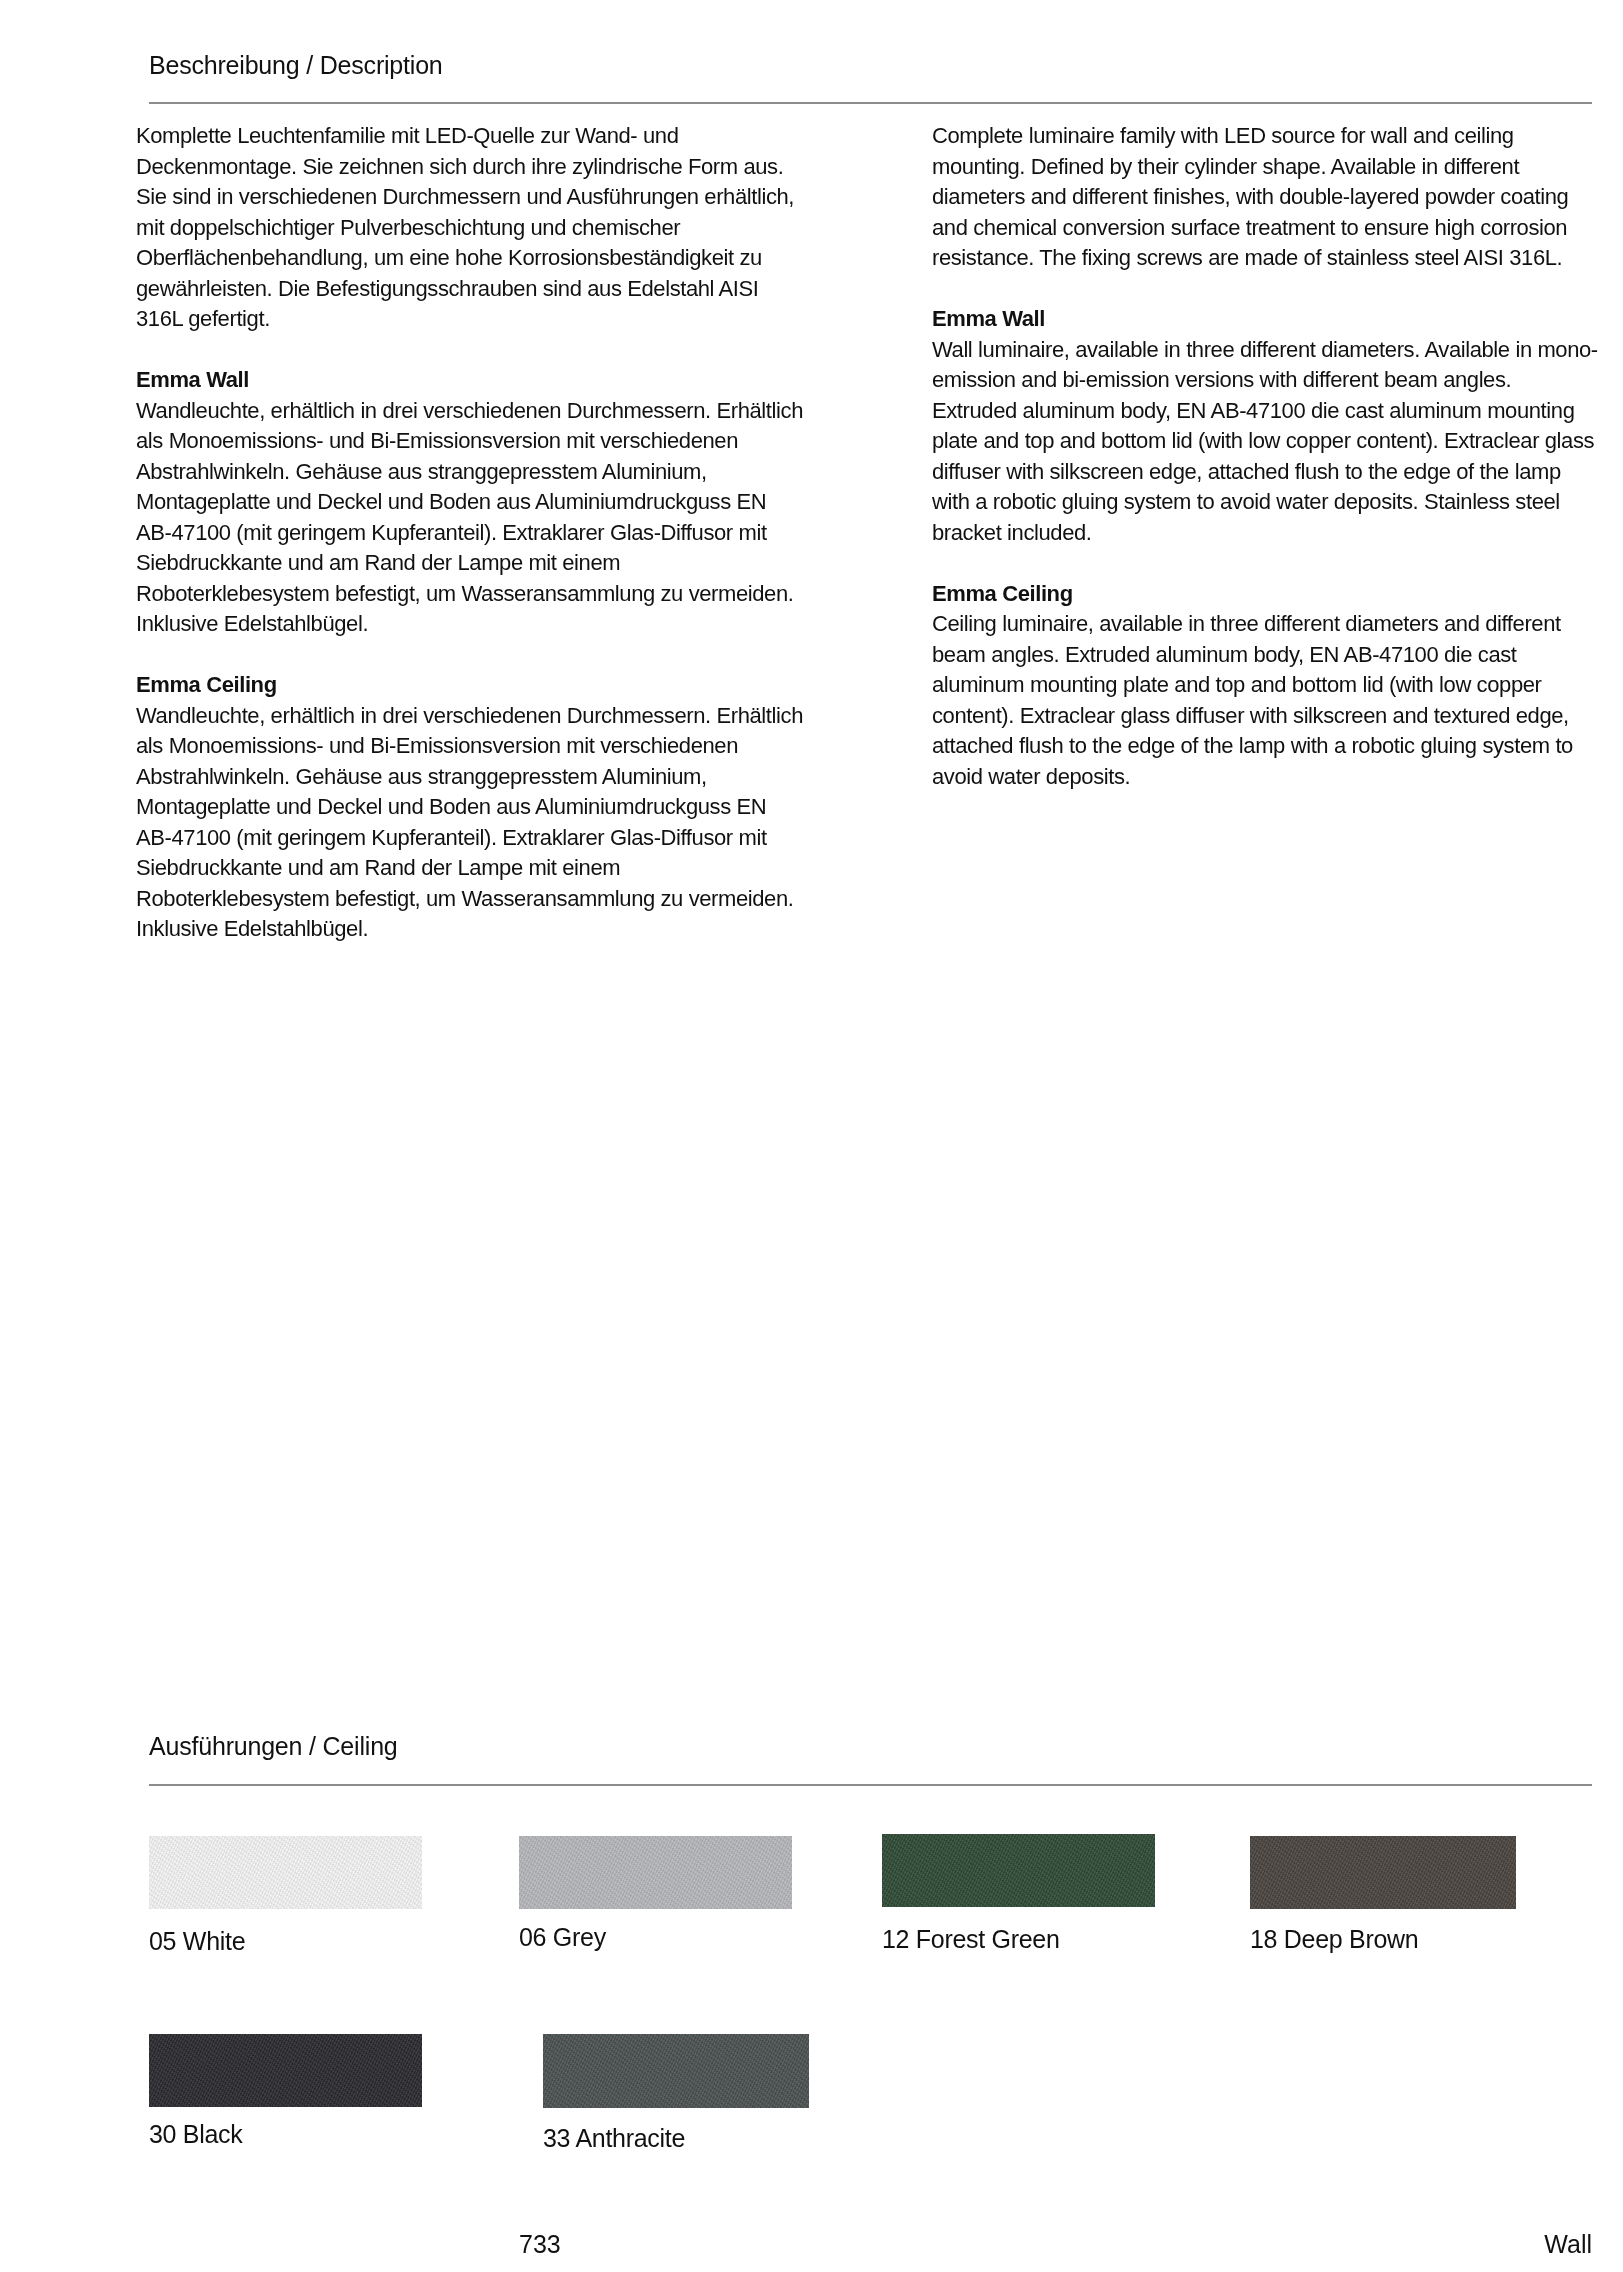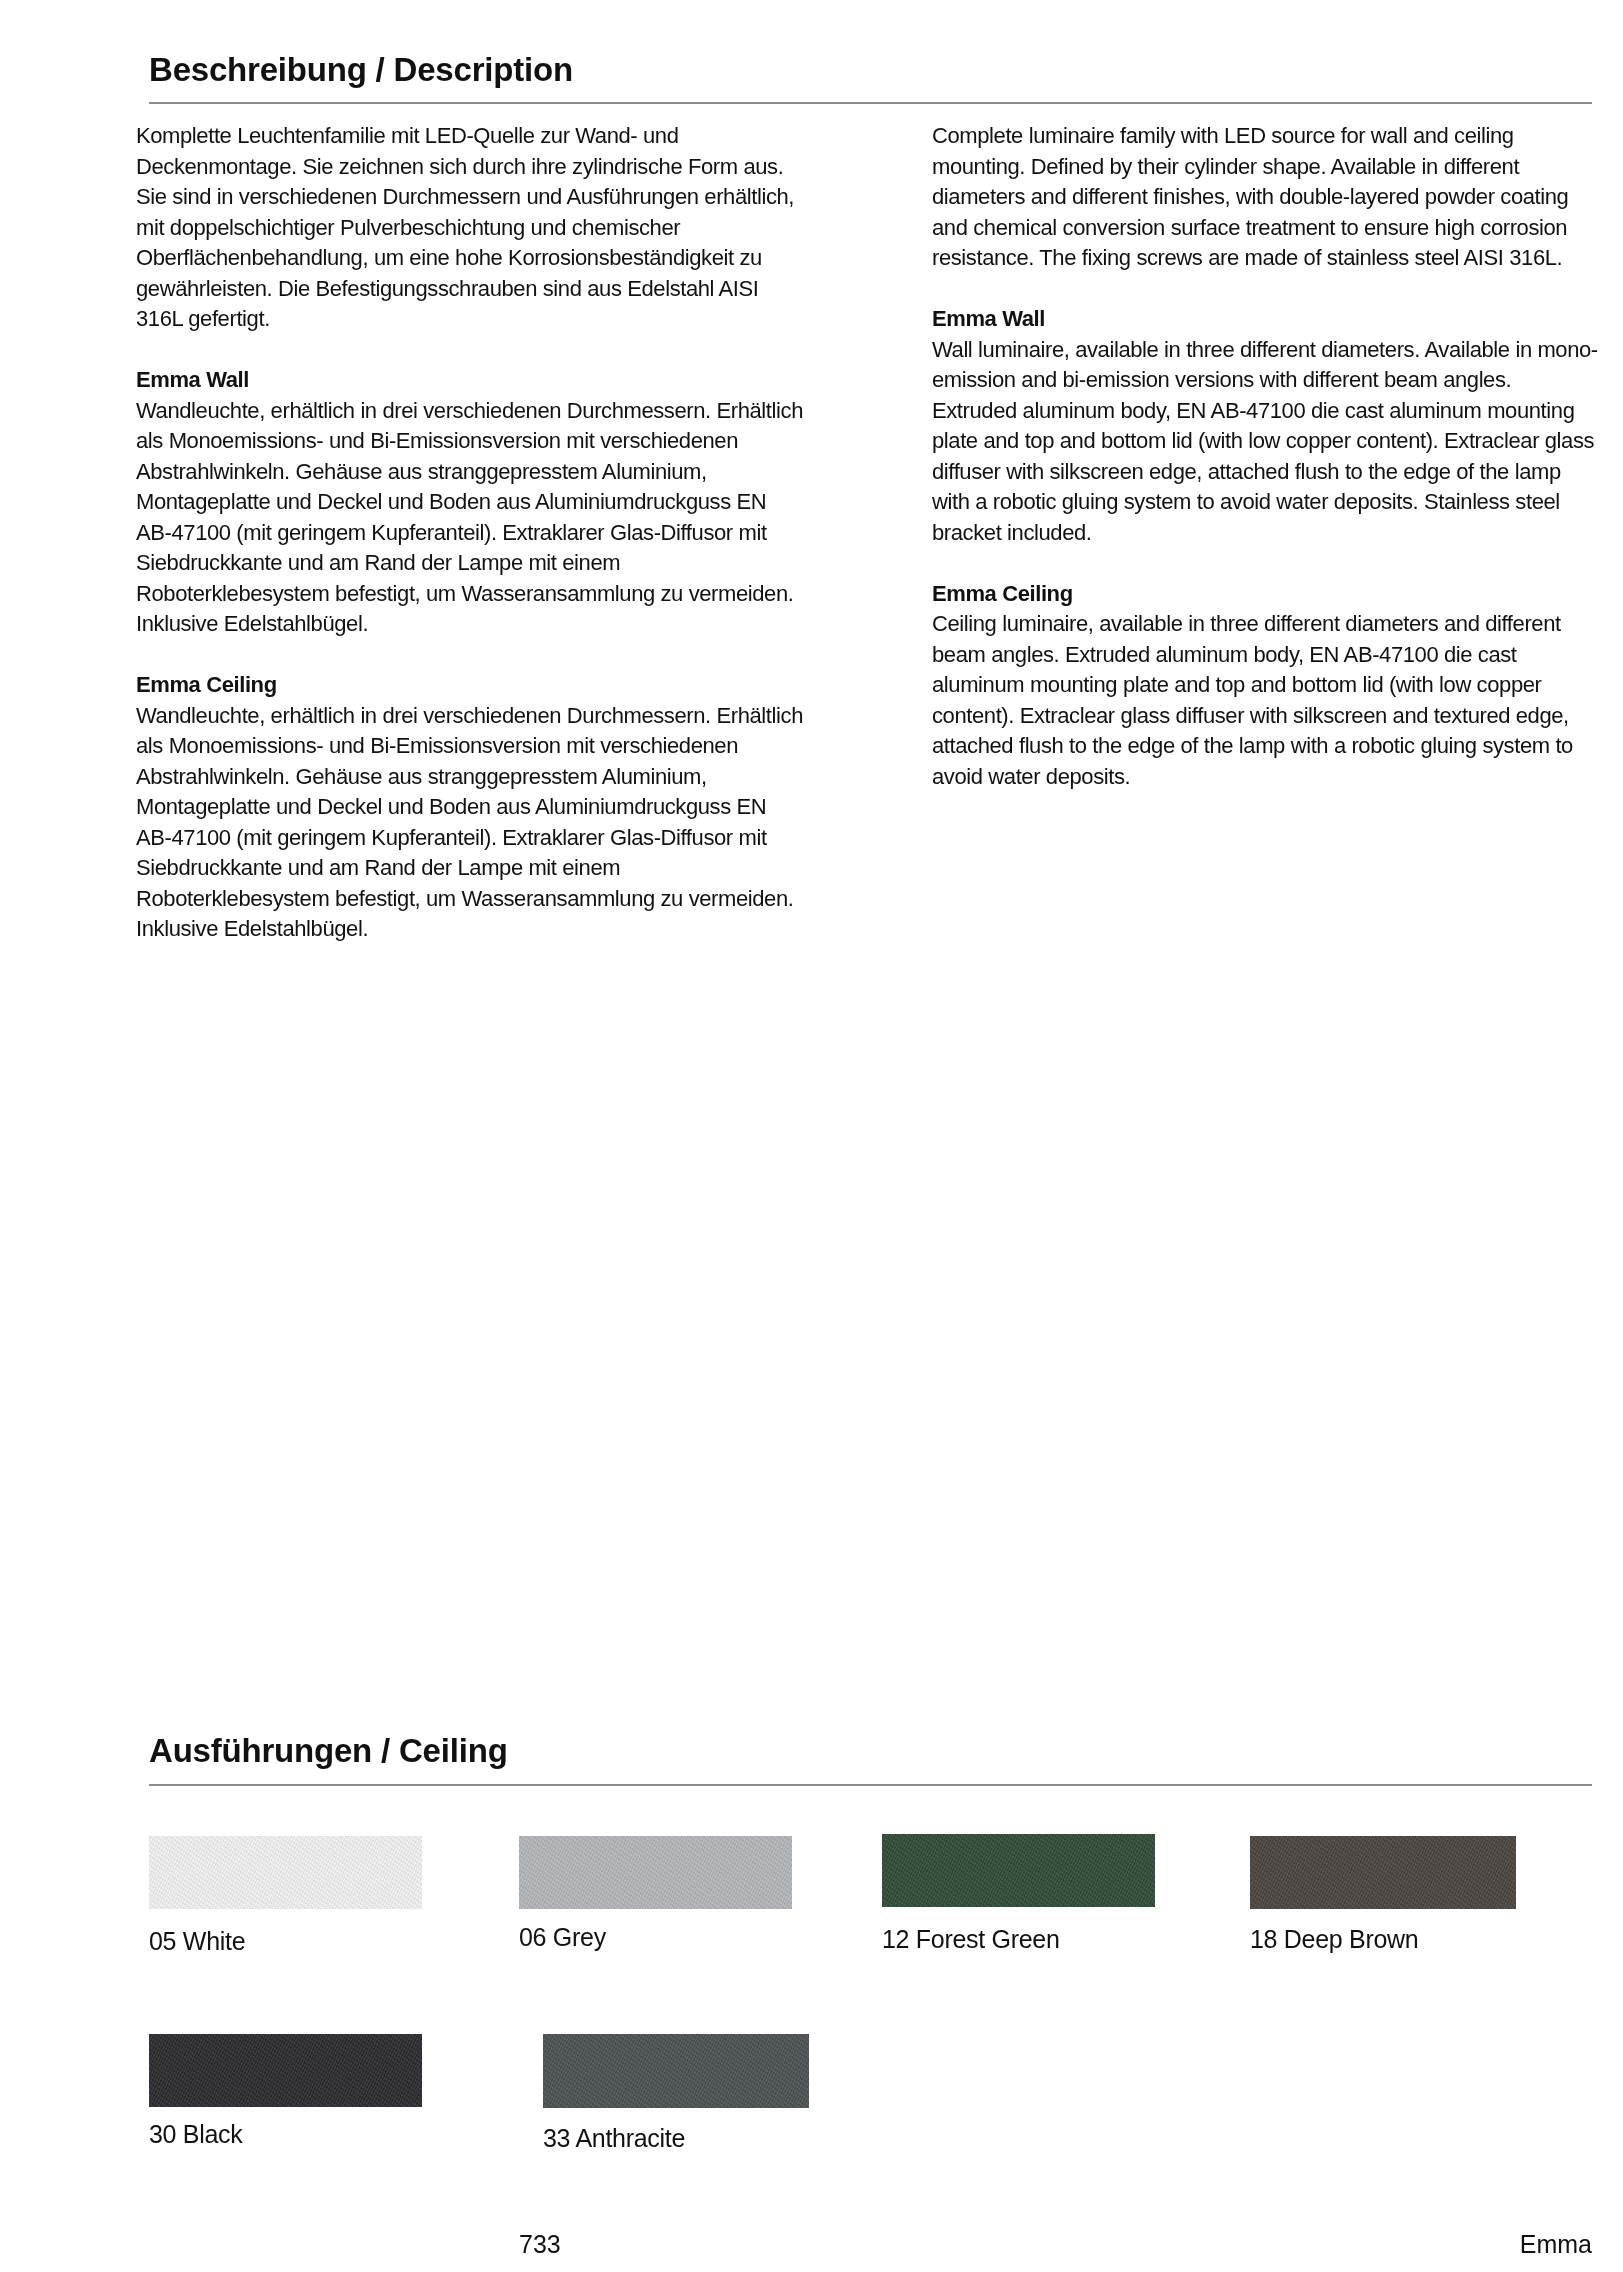--- a/index.html
+++ b/index.html
@@ -1,21 +1,21 @@
 <!DOCTYPE html>
 <html style="font-size:10.4px"><head>
 <meta charset="utf-8">
 <style>
   html, body { margin: 0; padding: 0; background: #ffffff; }
   body {
     width: 1623px; height: 2273px; position: relative; overflow: hidden;
     font-family: "Liberation Sans", sans-serif; color: #111111;
   }
   .section-title {
-    position: absolute; left: 149px; font-weight: bold; font-size: 33px;
+    position: absolute; left: 149px; font-weight: normal; font-size: 25px;
     letter-spacing: -0.2px;
   }
   .rule {
     position: absolute; left: 149px; width: 1443px; height: 1.9px; background: #8c8c8c;
   }
   .col {
     position: absolute; top: 121px; width: 669px;
     font-size: 22px; line-height: 30.5px; letter-spacing: -0.4px;
   }
   .col.left { left: 136px; }
@@ -88,14 +88,14 @@
     <div class="swatch" style="background-color: rgb(43, 42, 47);"></div>
     <div class="swatch-label" style="margin-top:13px;">30 Black</div>
   </div>
   <div class="swatch-item" style="left:515px; top:2034px;margin-left:28px;">
     <div class="swatch" style="width: 266px; height: 74px; background-color: rgb(75, 80, 81);"></div>
     <div class="swatch-label" style="margin-top:15.6px;">33 Anthracite</div>
   </div>
 </div>
 
 <div class="footer" style="left:519px;">733</div>
-<div class="footer" style="right:31px;">Emma</div>
+<div class="footer" style="right:31px;">Wall</div>
 
 
 </body></html>

